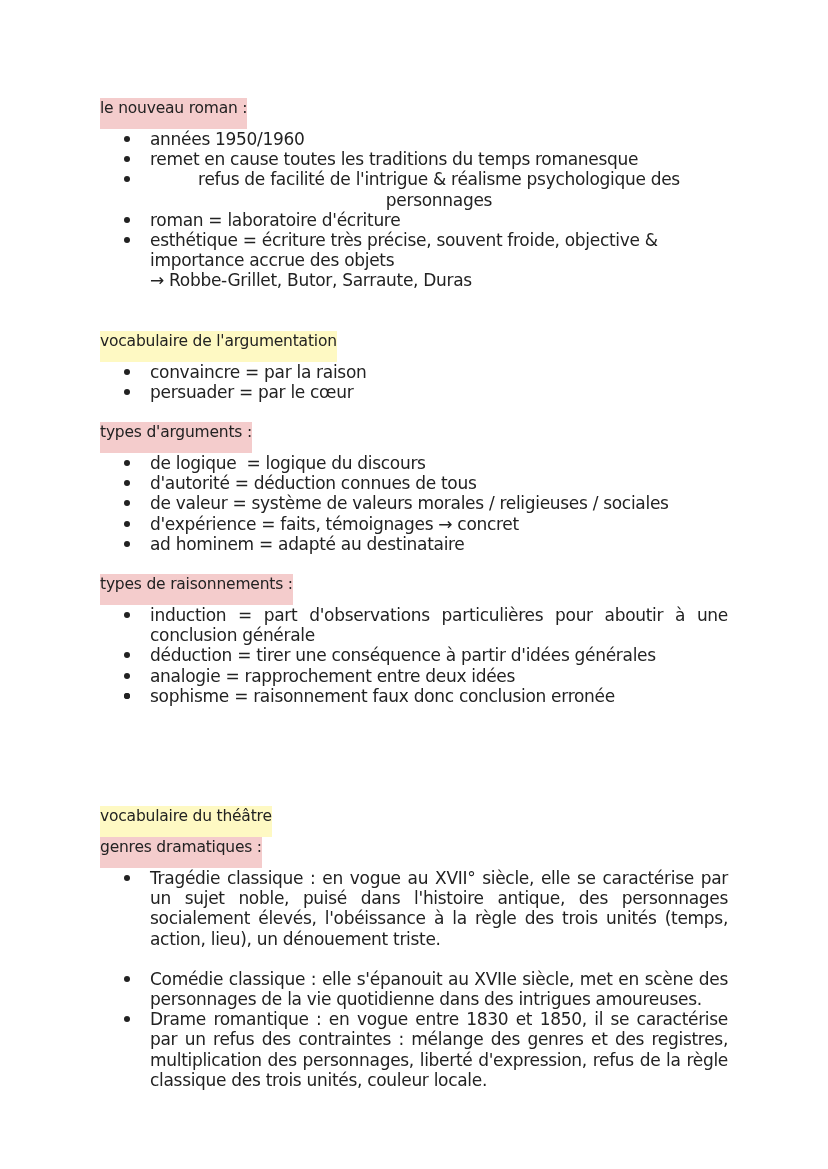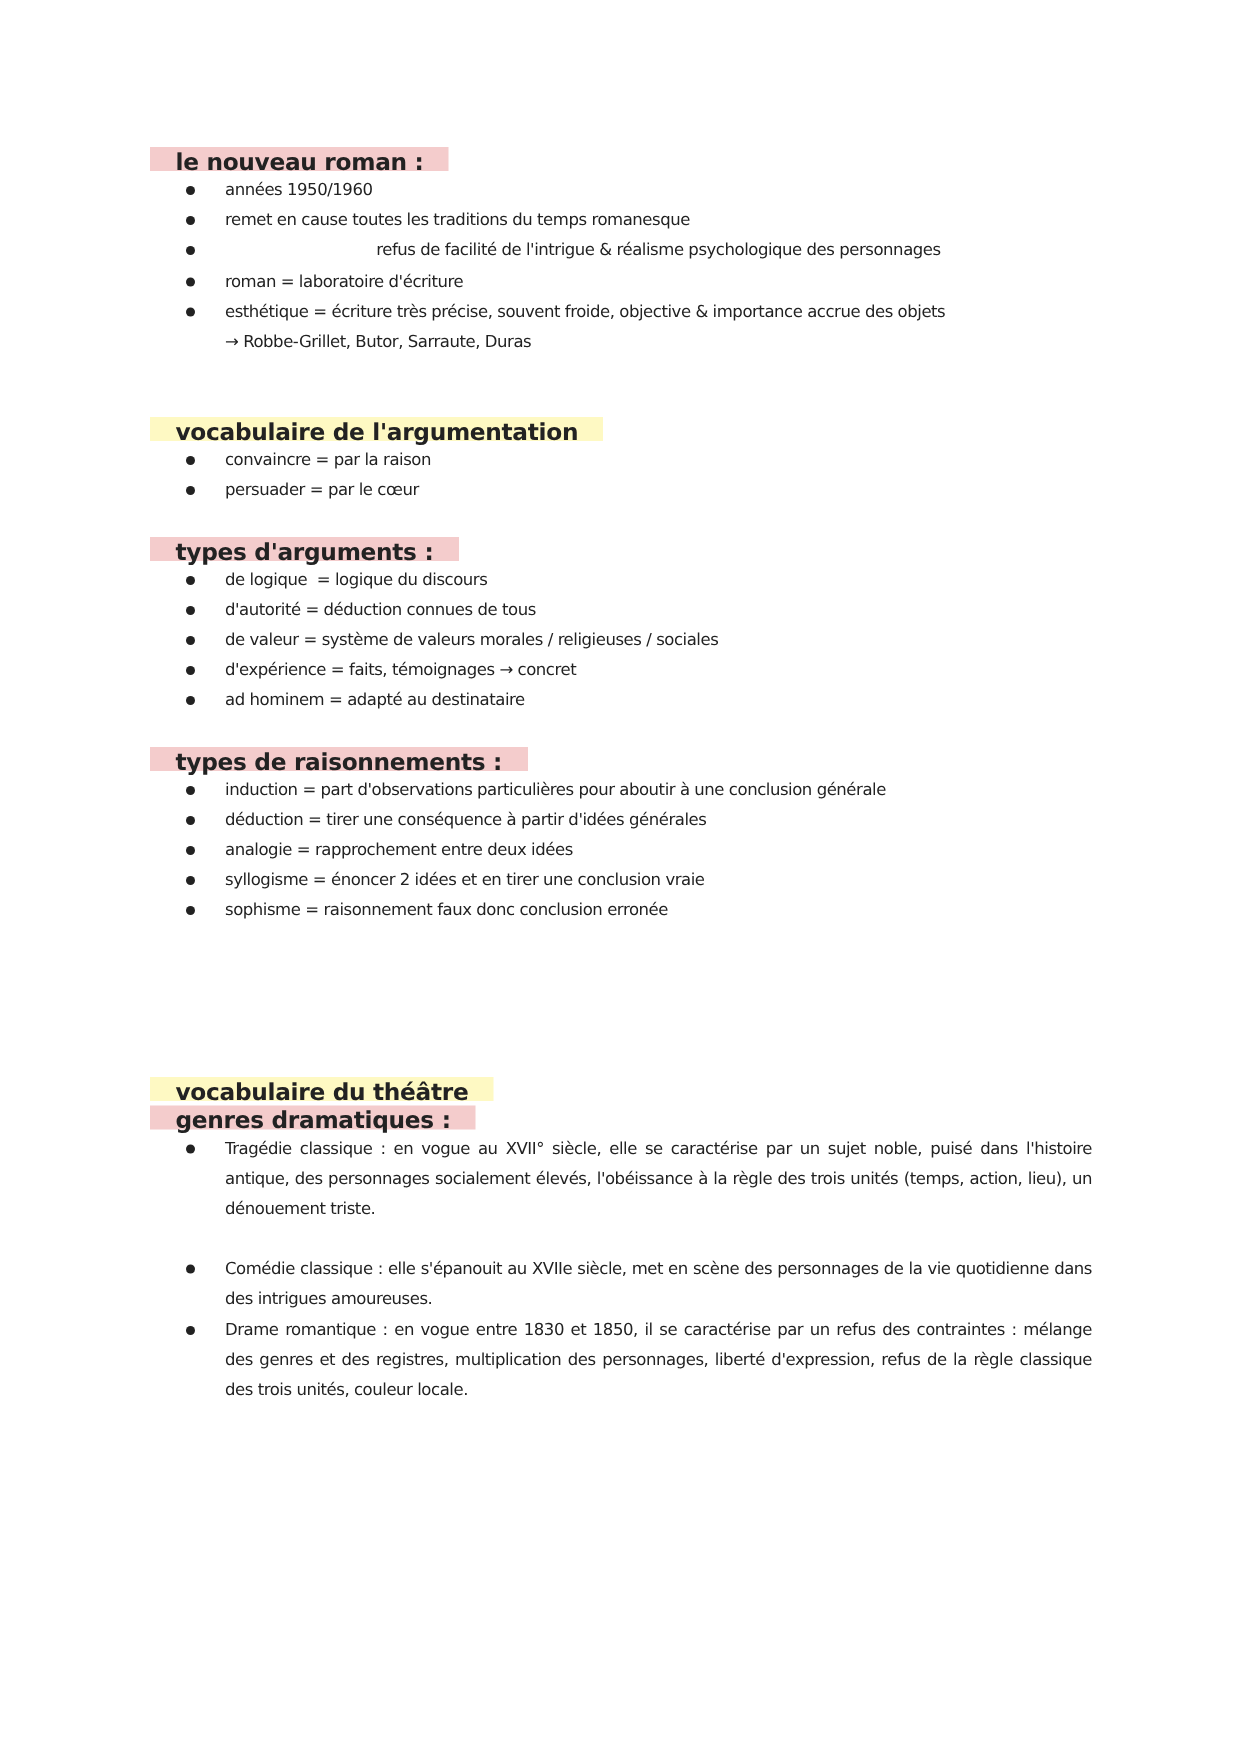--- a/index.html
+++ b/index.html
@@ -6,34 +6,33 @@
     body {
       width: 828px; height: 1169px; position: relative; overflow: hidden;
       font-family: "DejaVu Sans", sans-serif;
       color: #222222;
       font-size: 15px;
     }
     .page { position: absolute; left: 100px; top: 98px; width: 628px; }
     .heading {
       display: inline-block;
       line-height: 20px;
-      height: 16px;
-      padding: 0 17px;
+      height: 31px;
+      padding: 0 0;
       font-size: 15.5px;
       letter-spacing: -0.2px;
-      font-weight: bold;
     }
     .hl-pink { background: #f4cccc; }
     .hl-green { background: #fef9c3; }
     ul { margin: 0; padding: 0; list-style: none; }
     li {
       position: relative;
       padding-left: 50px;
       line-height: 20.2px;
-      font-size: 11px;
+      font-size: 17px;
       letter-spacing: -0.3px;
       text-align: justify;
     }
     li .bullet {
       position: absolute; left: 24px; top: 7px;
       width: 6px; height: 6px; border-radius: 50%; background: #222;
     }
     .sub { display: block; }
     .gap-sm { height: 20px; }
     .gap-md { height: 40px; }
@@ -77,21 +76,21 @@
   </ul>
 
   <div class="gap-sm"></div>
 
   
   <div class="heading hl-pink">types de raisonnements :</div>
   <ul>
     <li><span class="bullet"></span><span>induction = part d'observations particulières pour aboutir à une conclusion générale</span></li>
     <li><span class="bullet"></span><span>déduction = tirer une conséquence à partir d'idées générales</span></li>
     <li><span class="bullet"></span><span>analogie = rapprochement entre deux idées</span></li>
-    <li><span class="bullet"></span><span>syllogisme = énoncer 2 idées et en tirer une conclusion vraie</span></li>
+    <li><span class="bullet"></span></li>
     <li><span class="bullet"></span><span>sophisme = raisonnement faux donc conclusion erronée</span></li>
   </ul>
 
   <div class="gap-lg"></div>
 
   
   <div class="heading hl-green">vocabulaire du théâtre</div><br>
   <div class="heading hl-pink">genres dramatiques :</div>
   <ul>
     <li><span class="bullet"></span><span>Tragédie classique : en vogue au XVII° siècle, elle se caractérise par un sujet noble, puisé dans l'histoire antique, des personnages socialement élevés, l'obéissance à la règle des trois unités (temps, action, lieu), un dénouement triste.</span></li>

